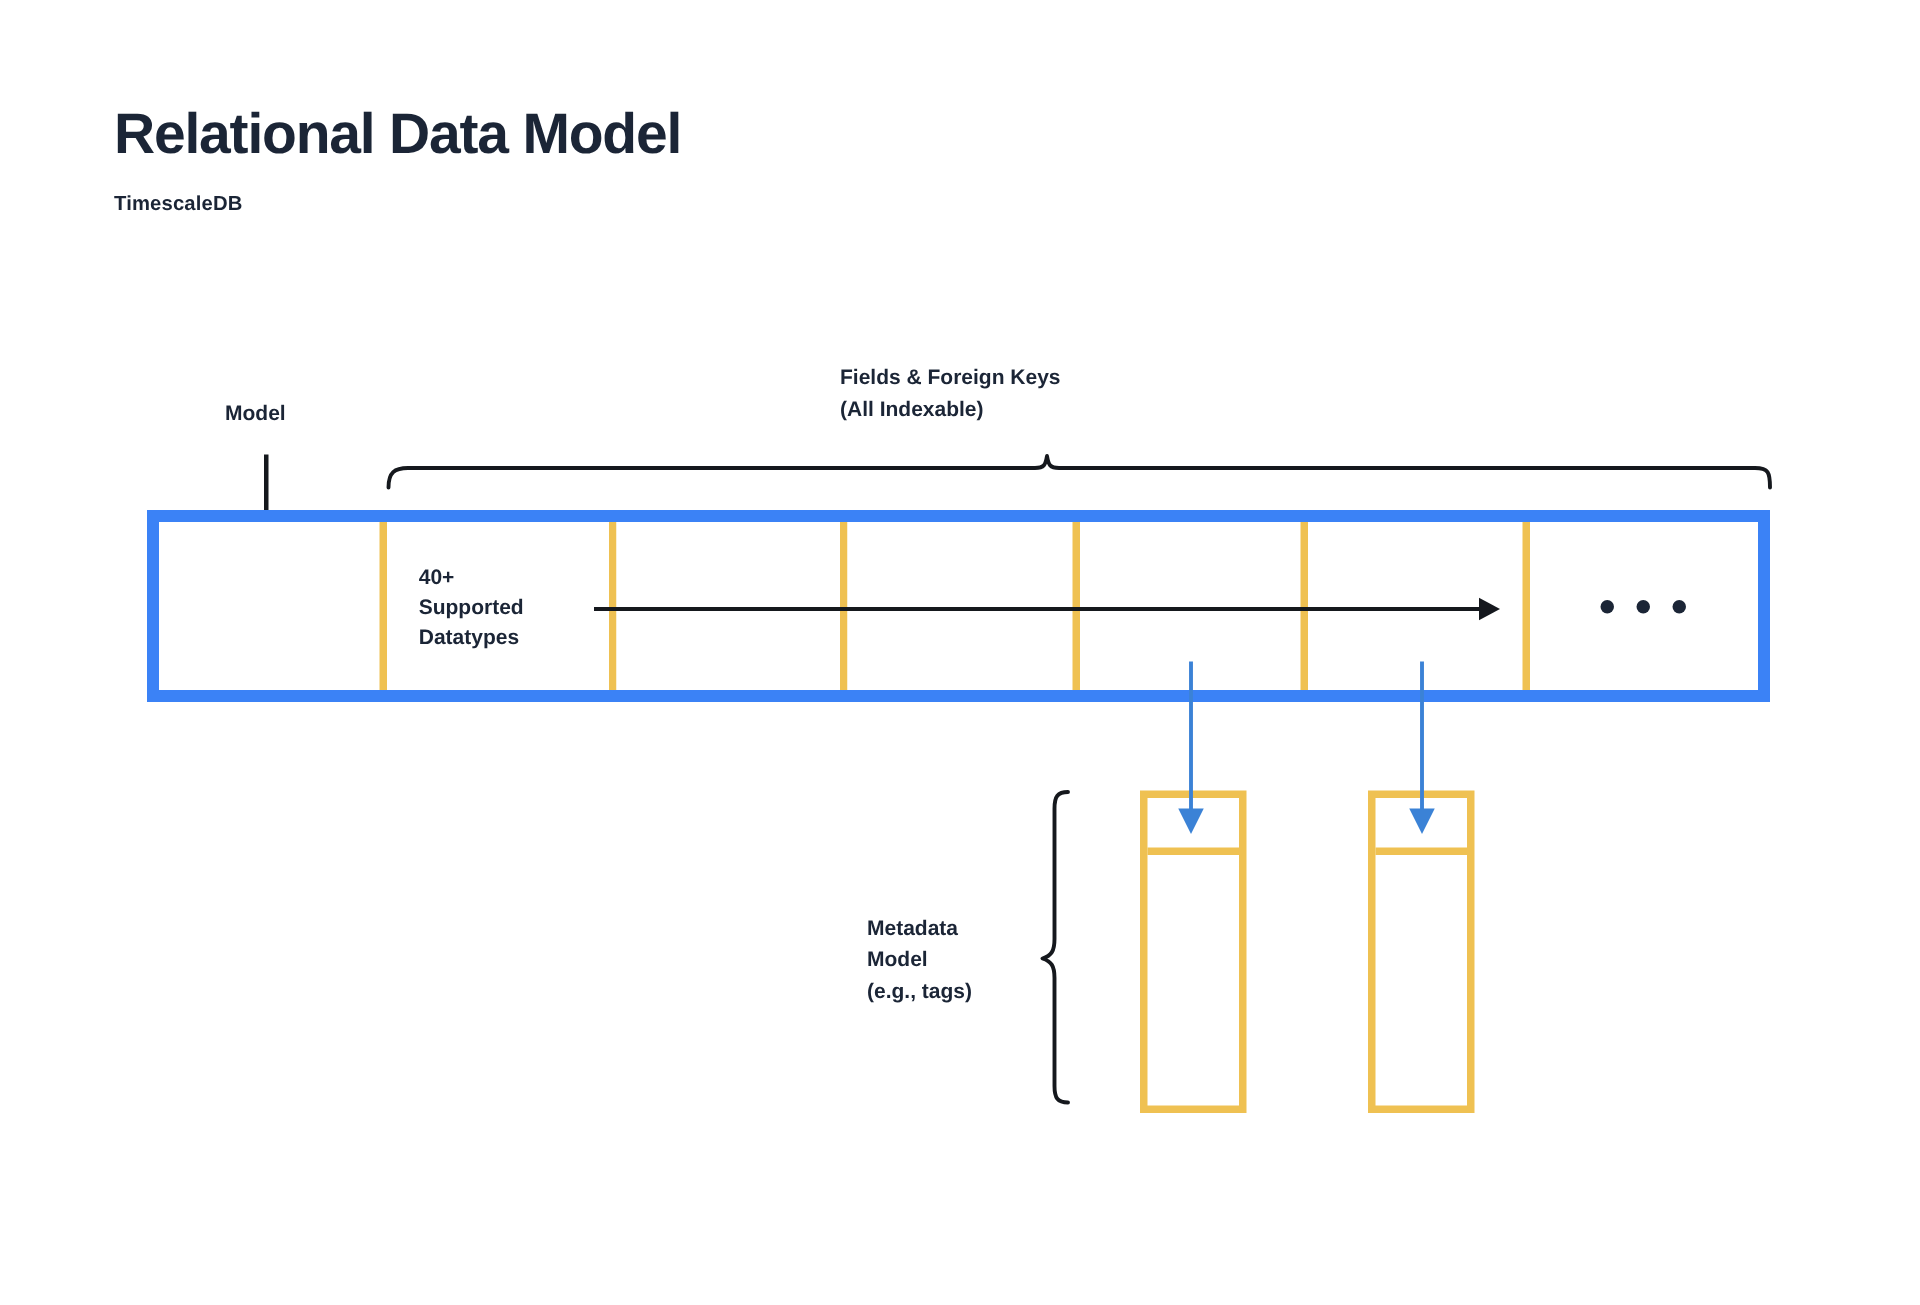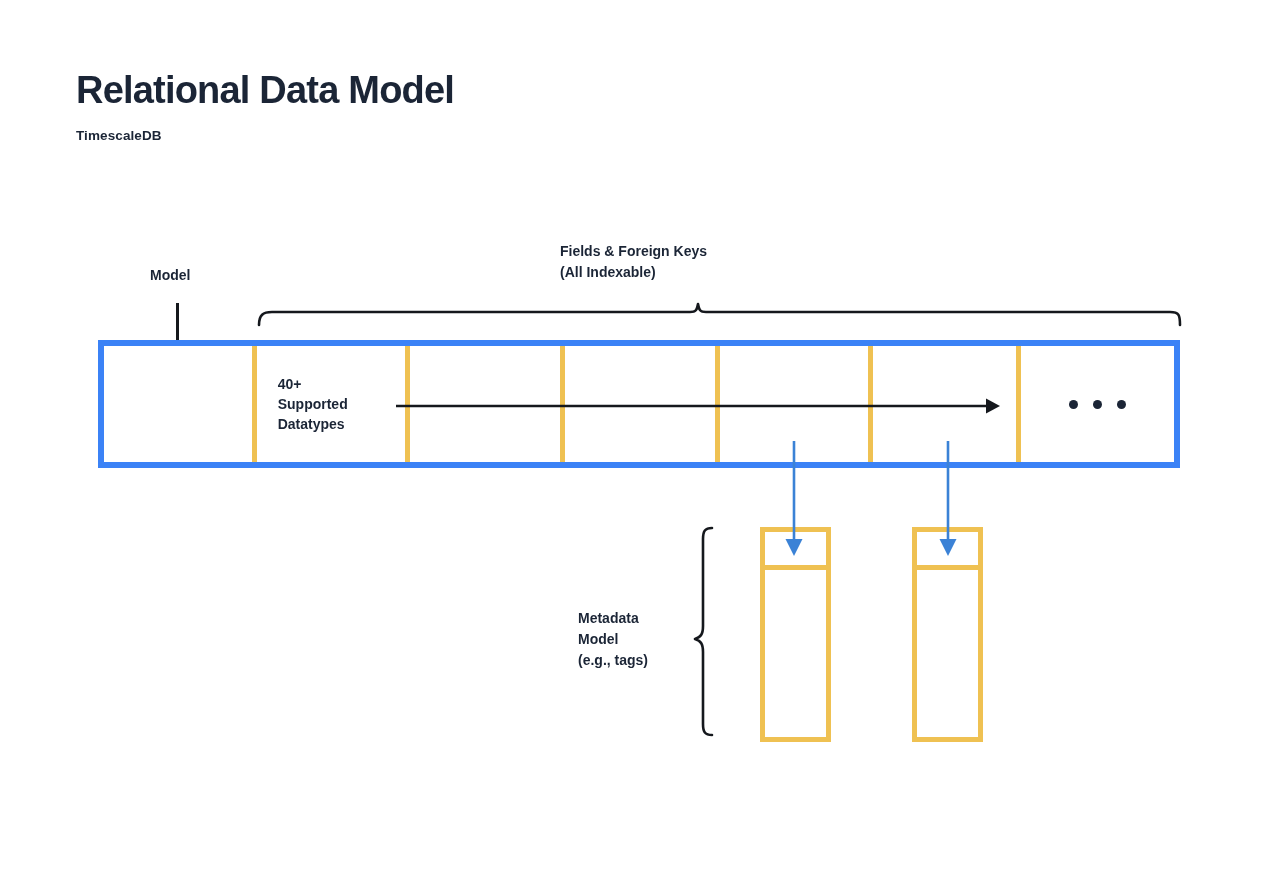--- a/index.html
+++ b/index.html
@@ -38,21 +38,21 @@
   .lbl-time    { left:150px; top:265px; }
   .lbl-fields  { left:560px; top:241px; width:280px; text-align:left; }
   .lbl-meta    { left:578px; top:608px; text-align:left; }
 
   
   #maintable {
     position:absolute;
     left:98px; top:340px;
     width:1082px; height:128px;
     display:flex;
-    border:6px solid #3b82f6;
+    border:8px solid #3b82f6;
     background:#ffffff;
   }
   #maintable .cell {
     position:relative;
     height:100%;
     border-right:5px solid #EFC152;
     background:#ffffff;
   }
   #maintable .cell:last-child { border-right:none; }
 

